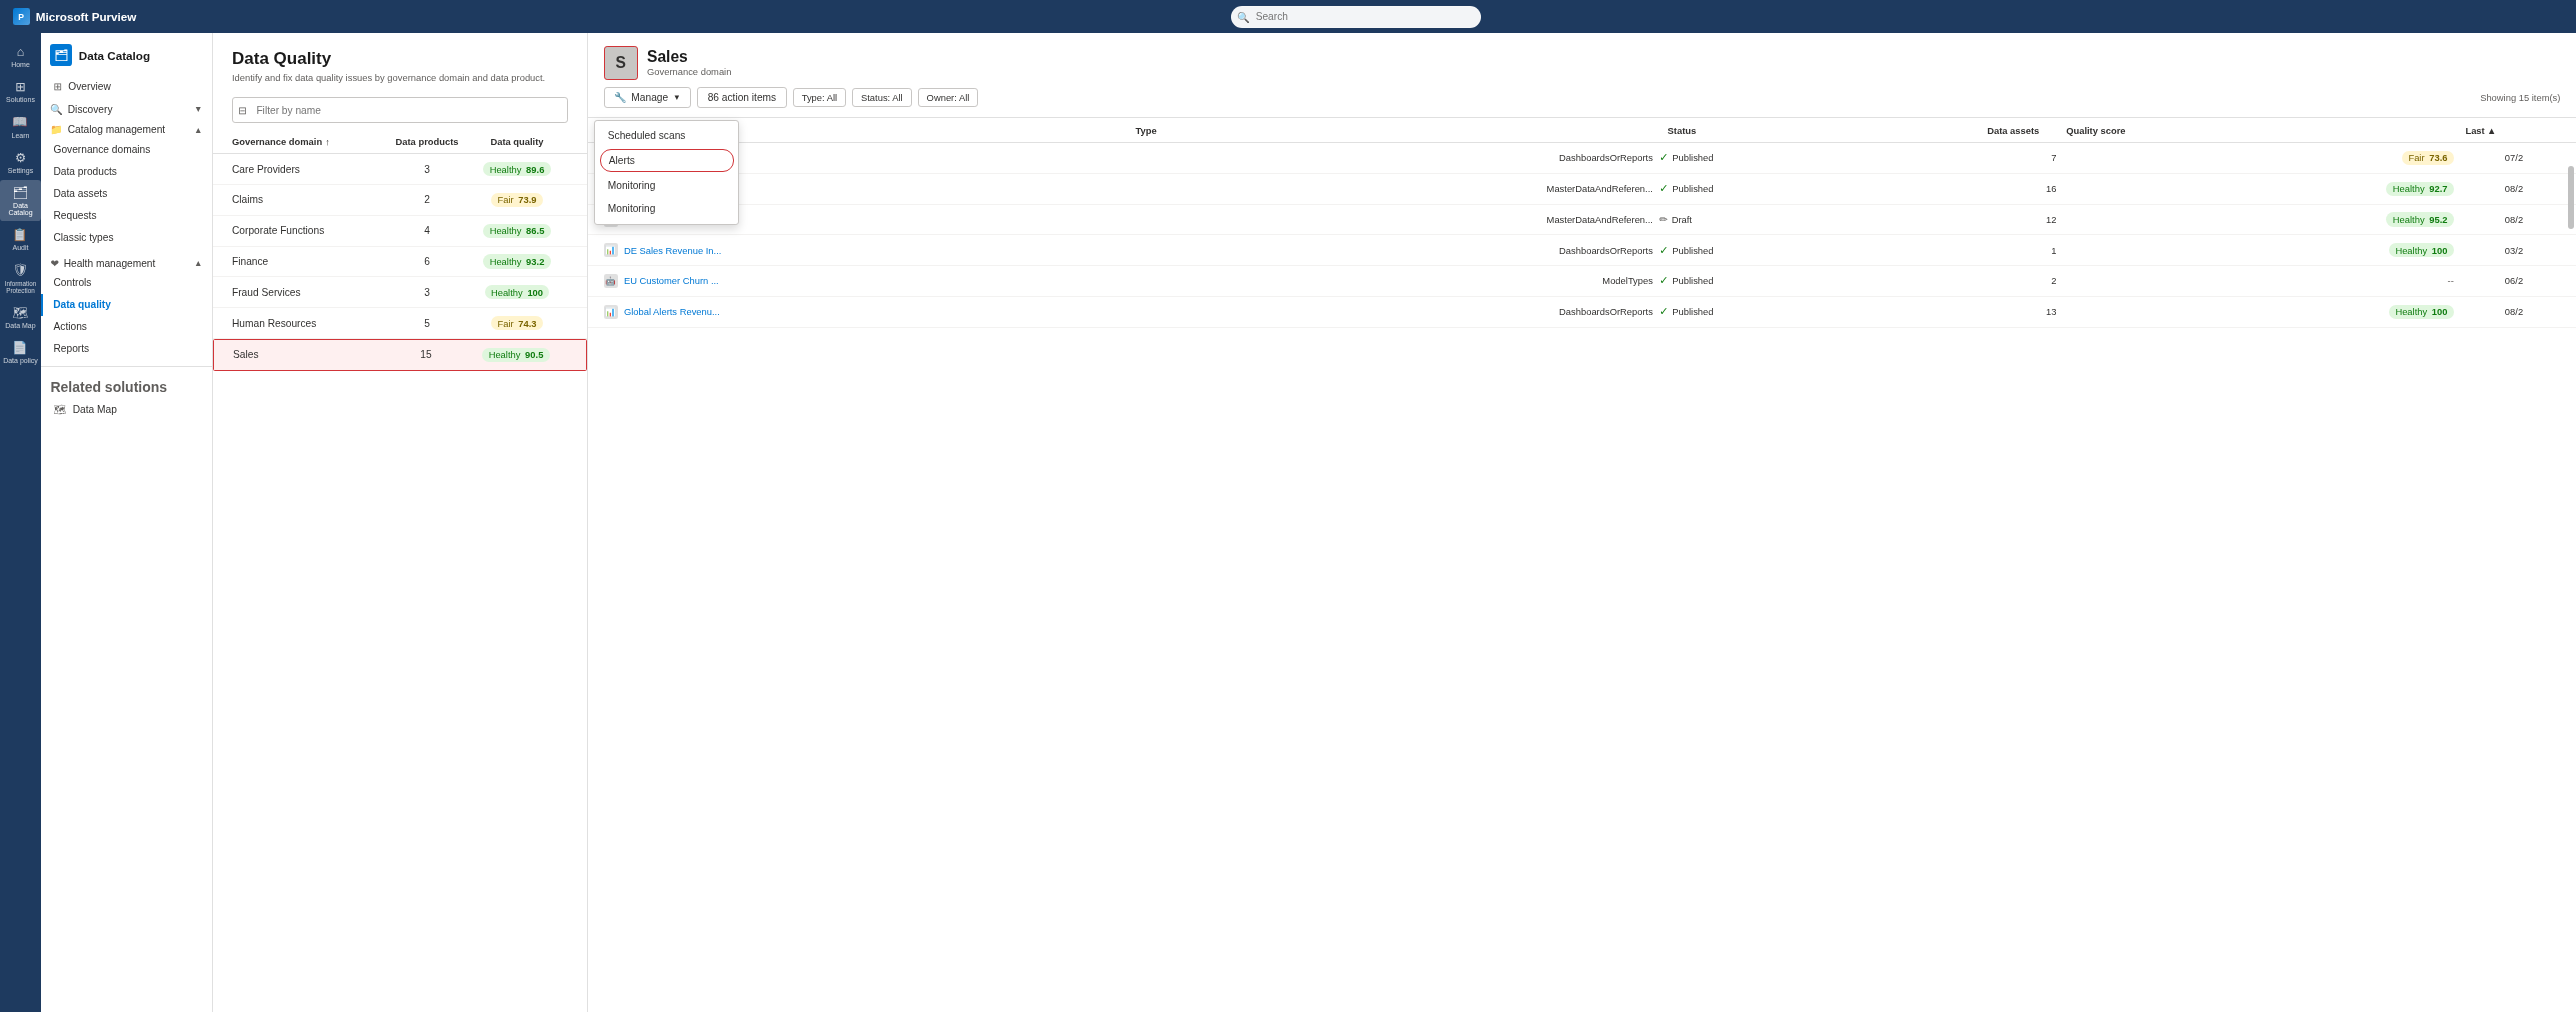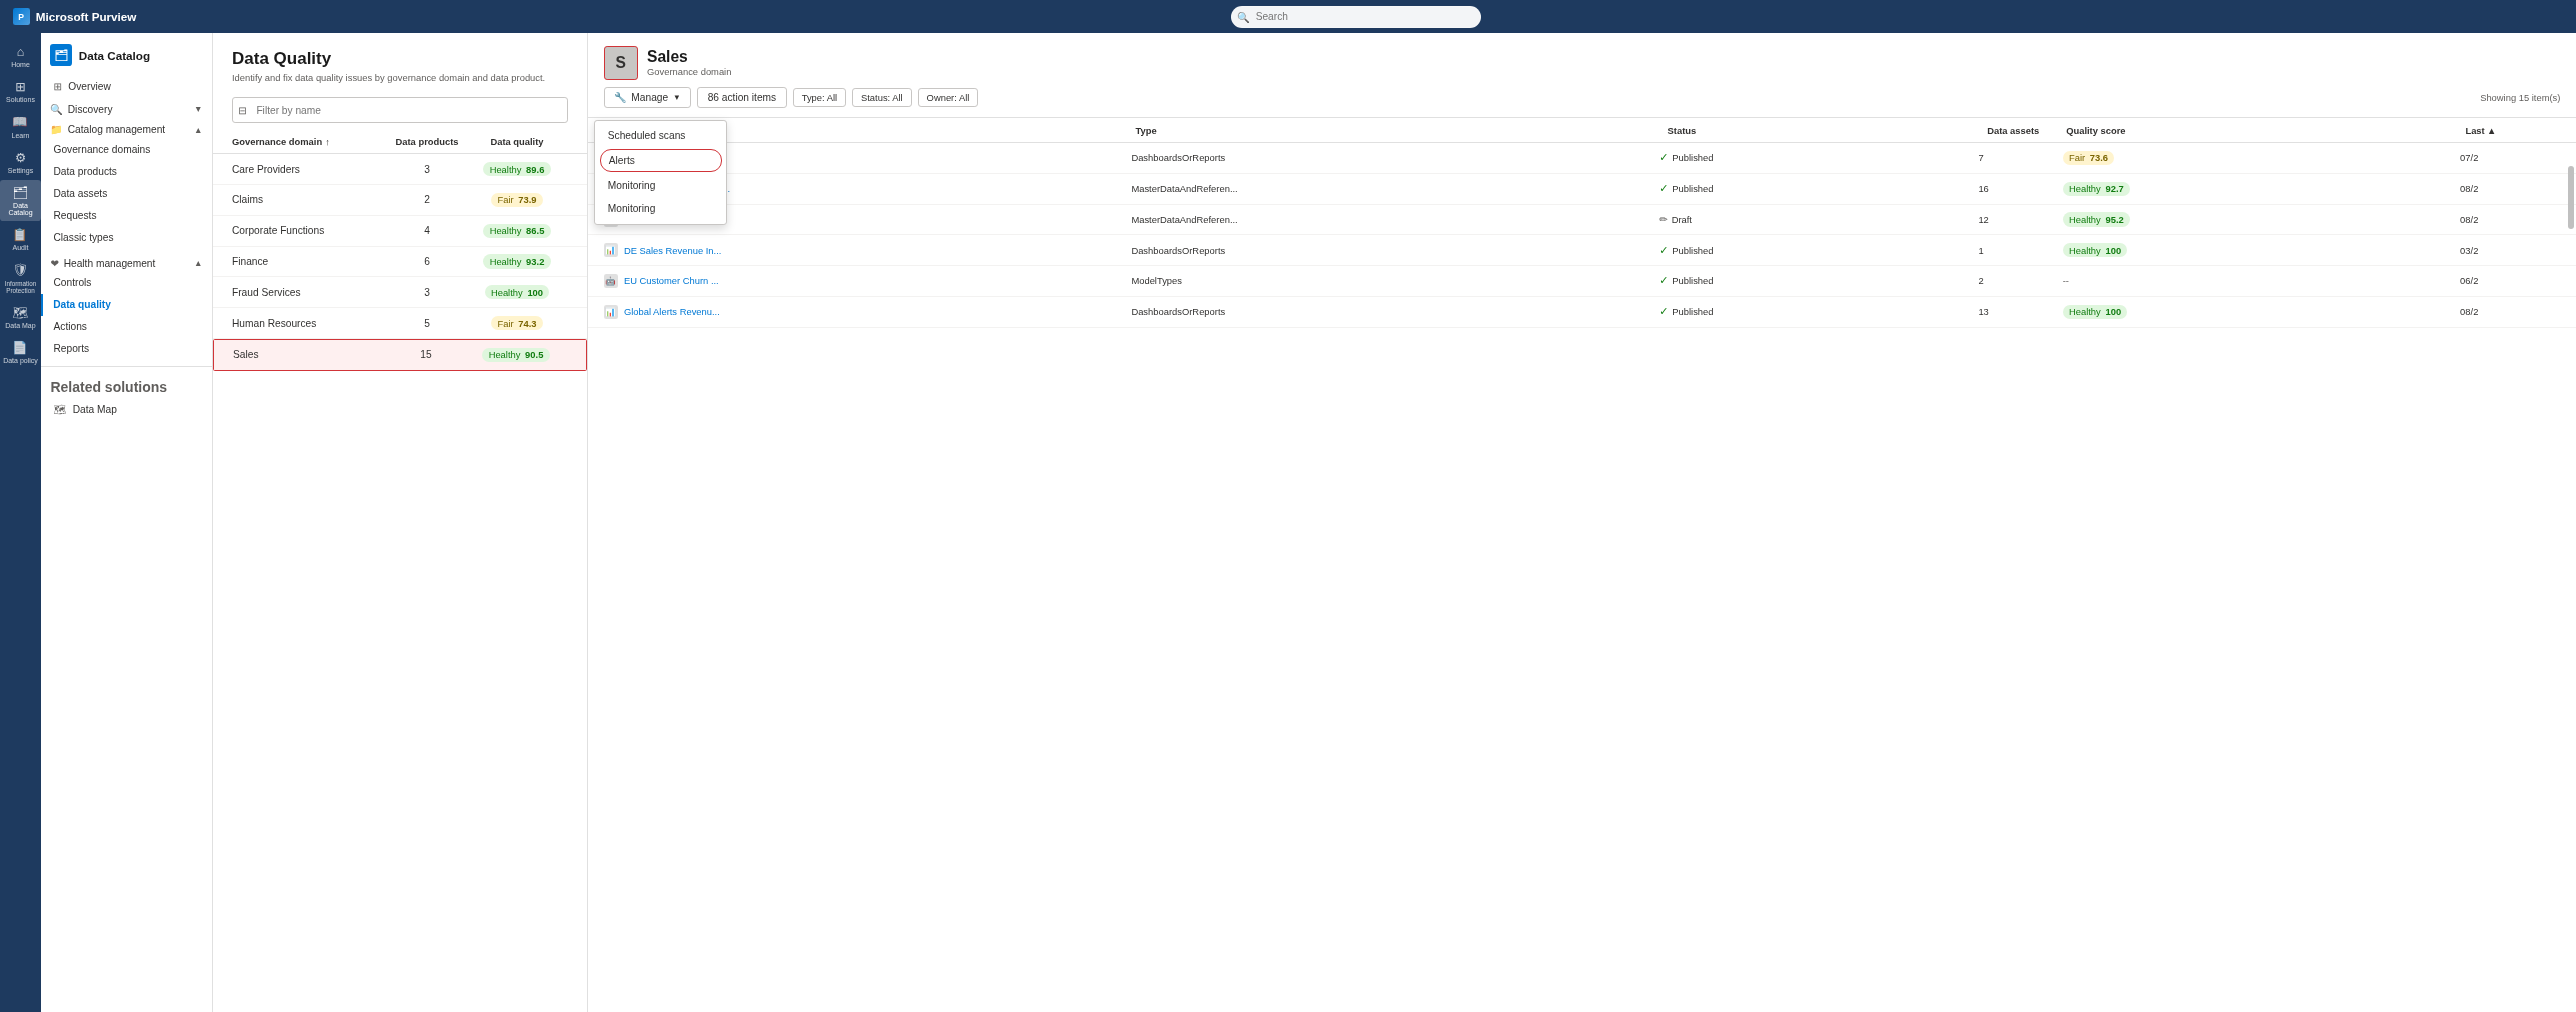--- a/index.html
+++ b/index.html
@@ -334,21 +334,21 @@
     }
 
     
     .dropdown-menu {
       position: absolute;
       background: white;
       border: 0.8px solid #c8c6c4;
       border-radius: 3.1px;
       box-shadow: 0 3.1px 9.4px rgba(0,0,0,0.15);
       z-index: 100;
-      width: 133px;
+      width: 145px;
       padding: 3.1px 0;
     }
     .dropdown-item {
       padding: 6.3px 12.5px;
       font-size: 10.2px;
       color: #323130;
       cursor: pointer;
     }
     .dropdown-item.highlighted { border: 0.8px solid #d13438; border-radius: 1.6px; margin: 1.6px 3.1px; padding: 4.7px 9.4px; }
 
@@ -370,20 +370,21 @@
       overflow-y: auto;
       flex: 1;
     }
     .product-row {
       display: grid;
       grid-template-columns: 2fr 2fr 1.2fr 78px 1.5fr 63px 31px;
       padding: 7.8px 15.6px;
       border-bottom: 0.8px solid #f3f2f1;
       align-items: center;
       gap: 6.3px;
+      text-align: right;
     }
     .product-name-cell {
       display: flex;
       align-items: center;
       gap: 6.3px;
       font-size: 10.2px;
       color: #323130;
     }
     .product-icon {
       width: 14px; height: 14px;

